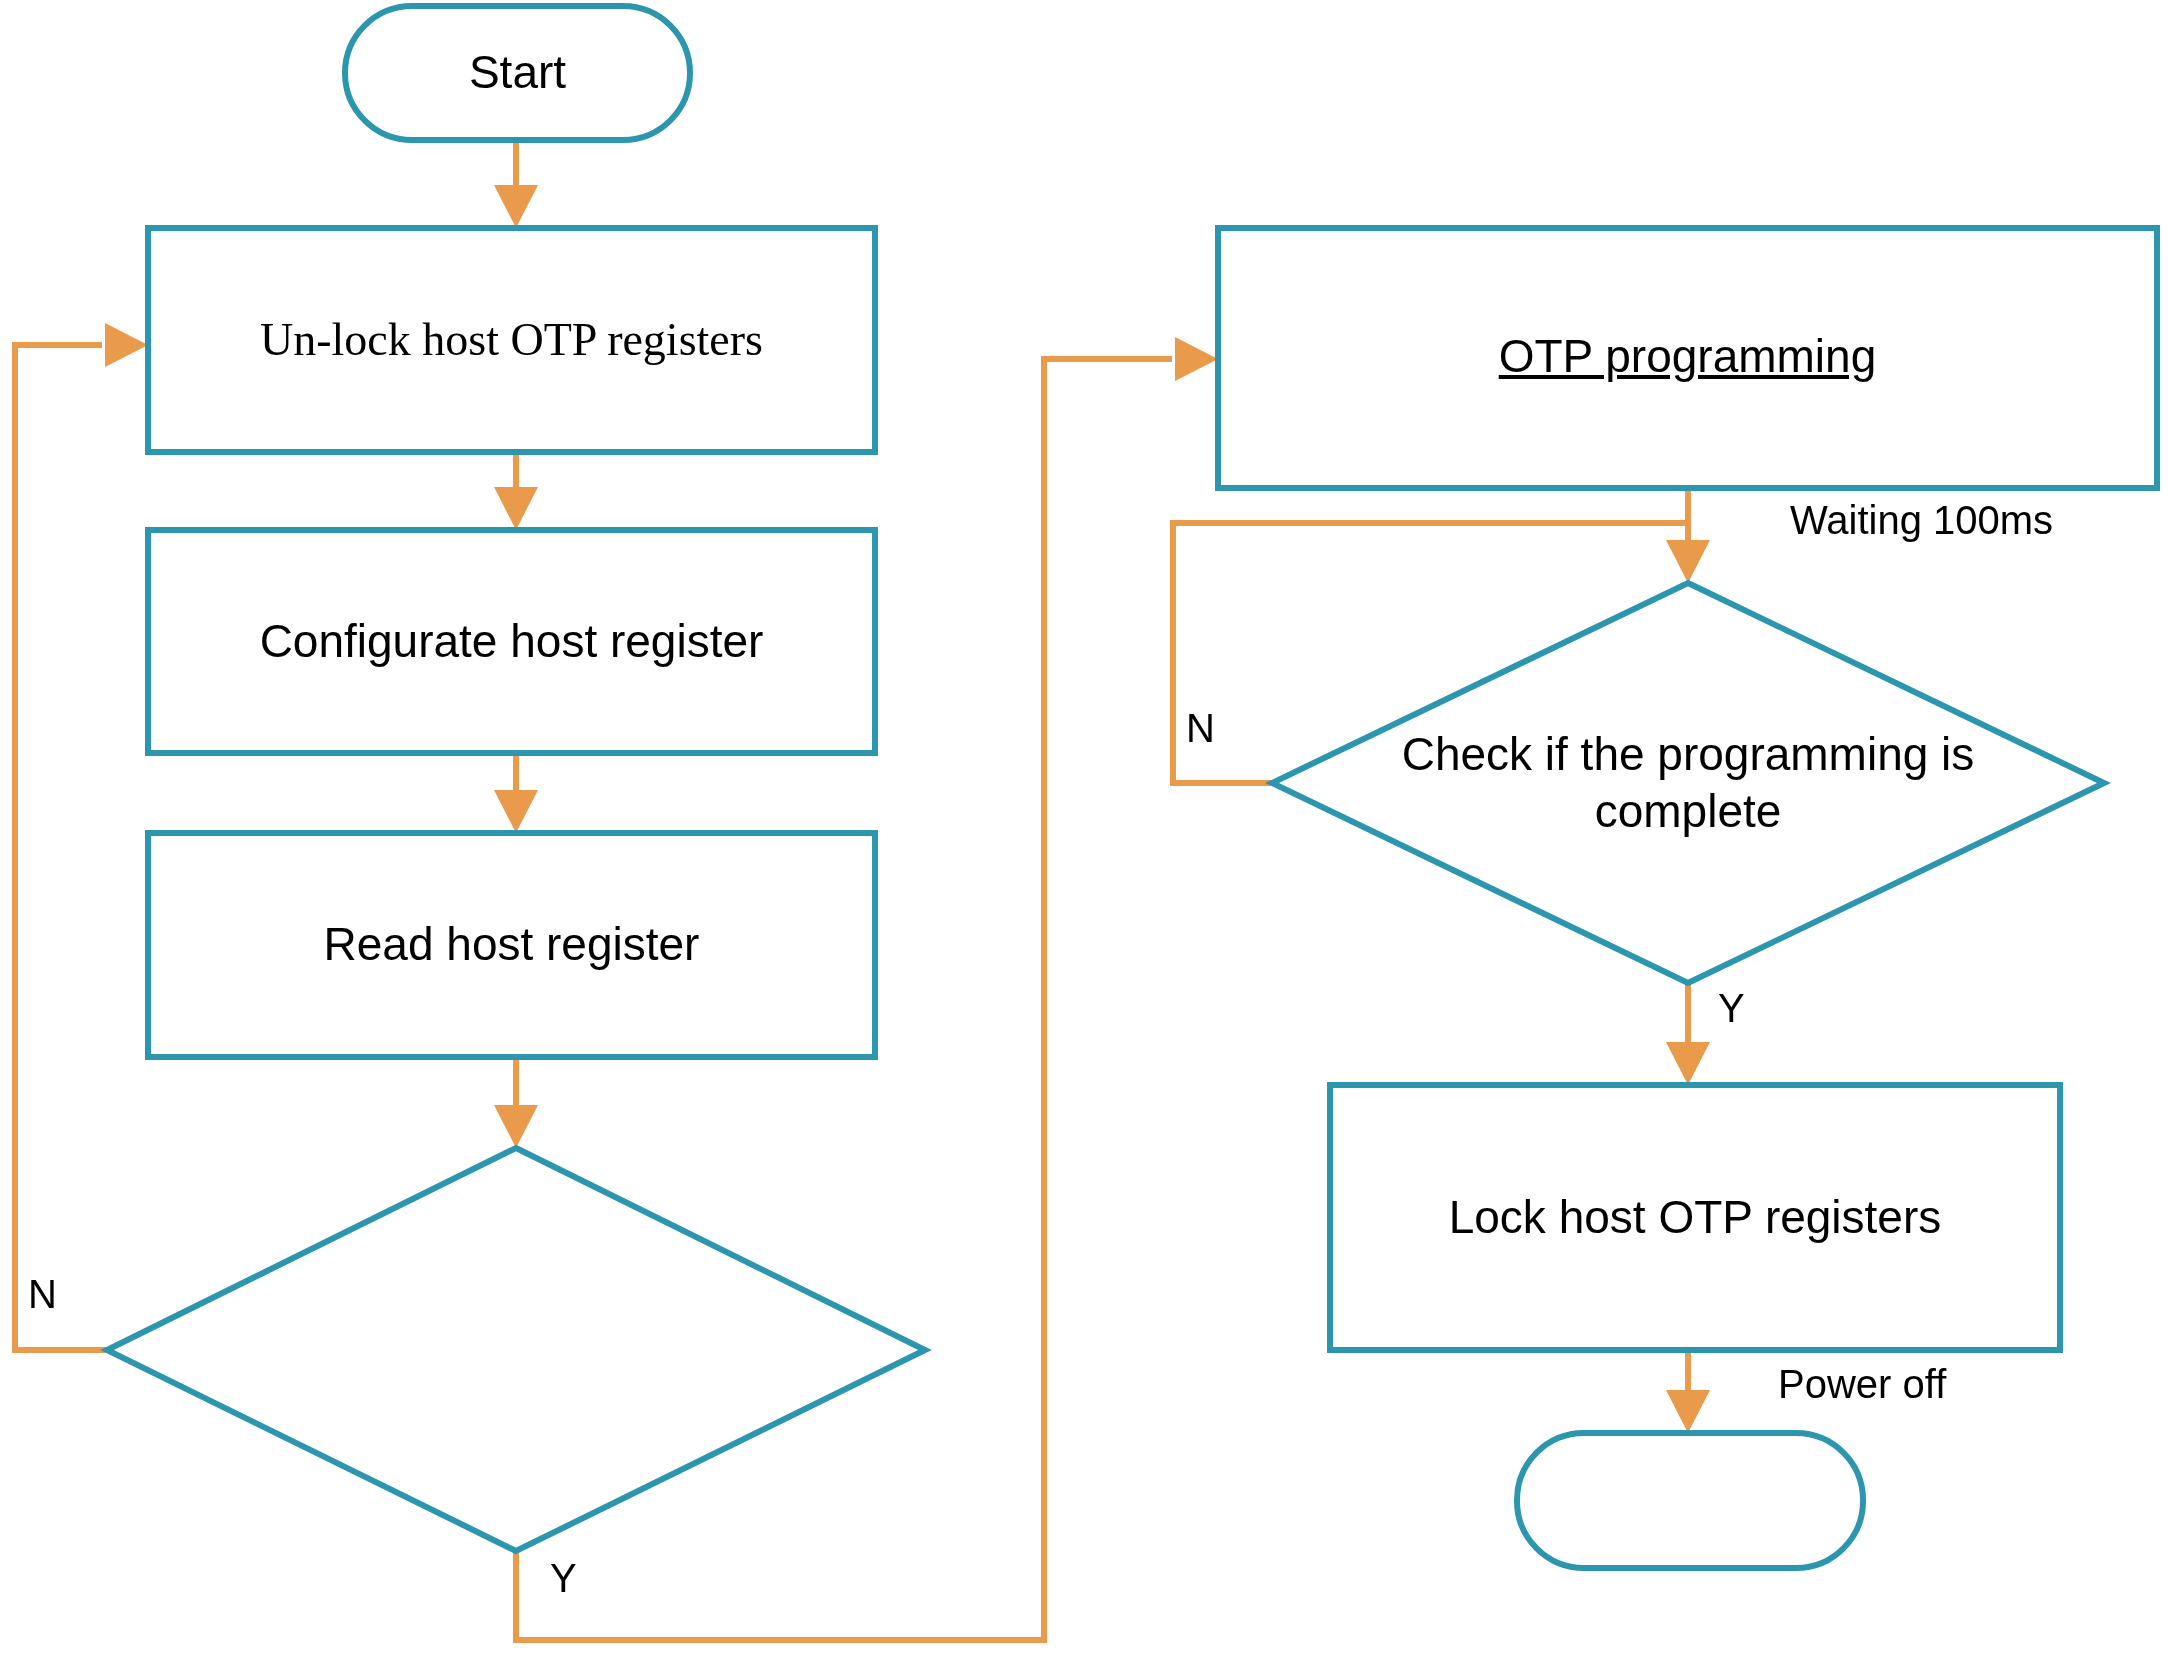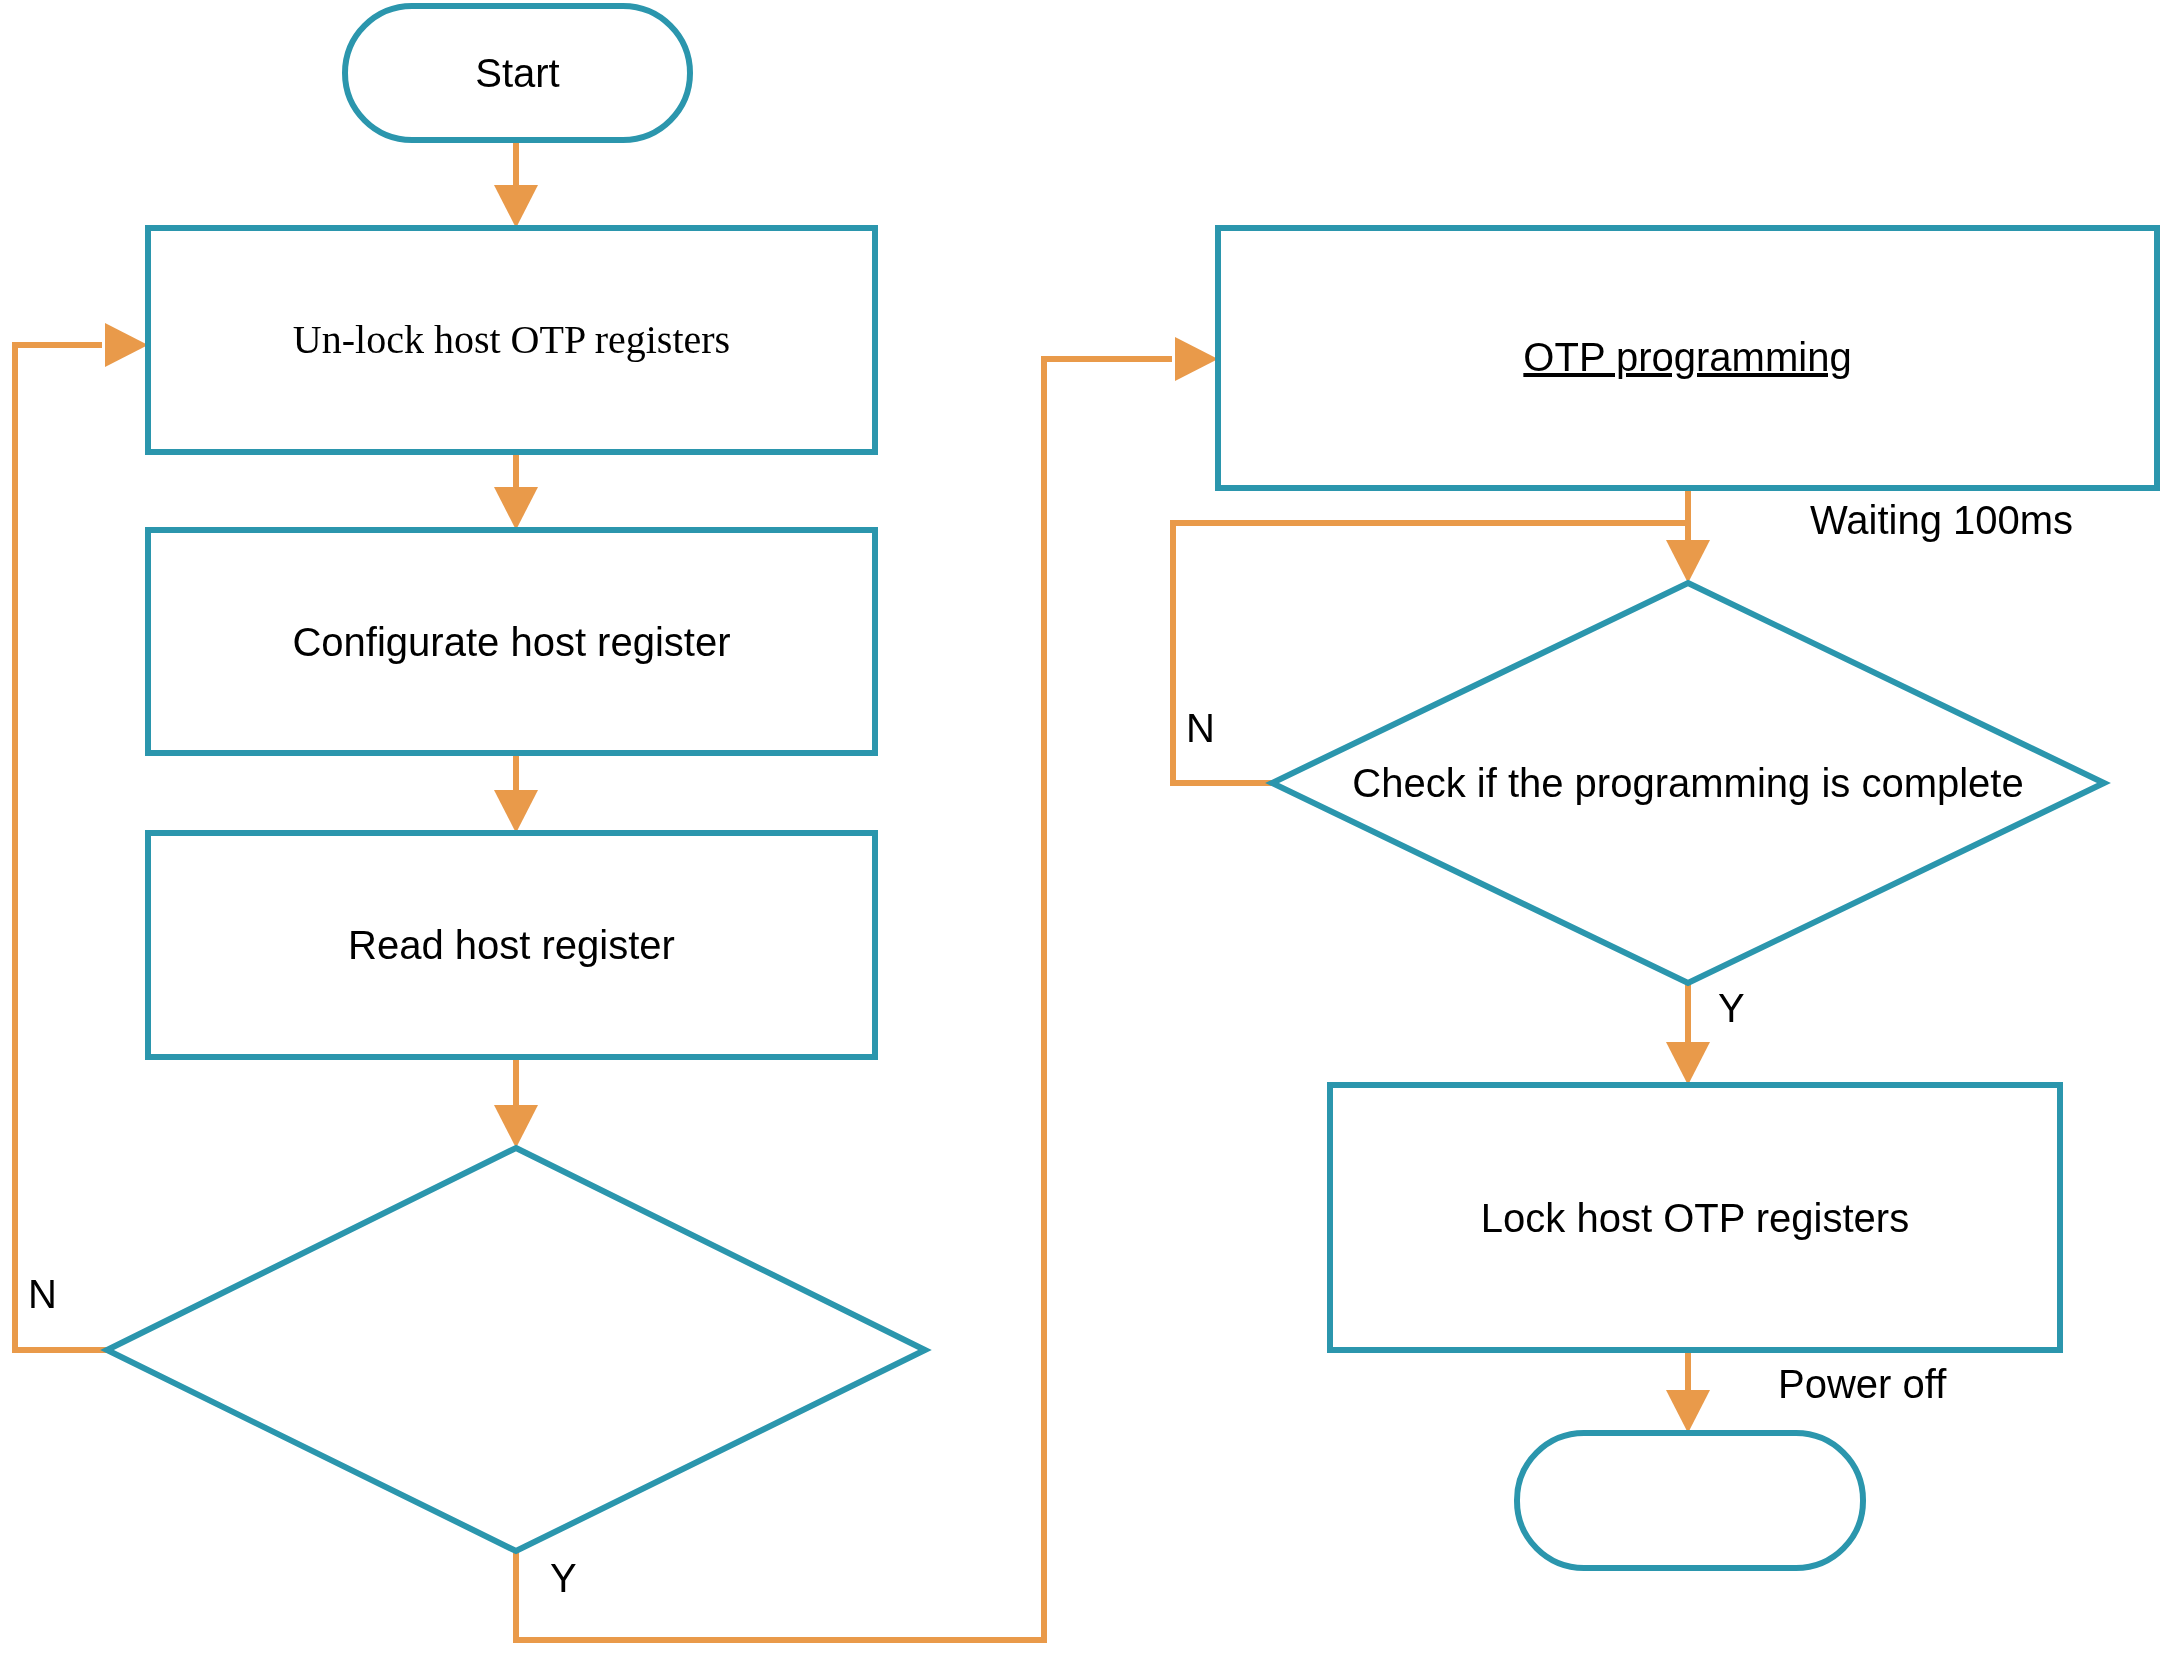--- a/index.html
+++ b/index.html
@@ -20,21 +20,21 @@
   svg.flow{position:absolute;left:0;top:0;}
   .shape{fill:#ffffff;stroke:var(--shape);stroke-width:6;}
   .edge{fill:none;stroke:var(--arrow);stroke-width:6;}
   .arrowhead{fill:var(--arrow);stroke:none;}
   .lbl{
     position:absolute;
     display:flex;
     align-items:center;
     justify-content:center;
     text-align:center;
-    font-size:40px;
+    font-size:46px;
     line-height:1.25;
     color:var(--text);
     pointer-events:none;
   }
   .tag{
     position:absolute;
     font-size:40px;
     color:var(--text);
     white-space:nowrap;
     pointer-events:none;
@@ -105,21 +105,21 @@
 
   <div class="lbl" style="left:1330px;top:1085px;width:730px;height:265px;">Lock host OTP registers</div>
 
   <div class="lbl" style="left:1348px;top:683px;width:680px;height:200px;">Check if the programming is complete</div>
 
 
   <div class="tag" style="left:28px;top:1272px;">N</div>
 
   <div class="tag" style="left:550px;top:1556px;">Y</div>
 
-  <div class="tag" style="left:1790px;top:498px;margin-left:20px;">Waiting 100ms</div>
+  <div class="tag" style="left:1790px;top:498px;">Waiting 100ms</div>
 
   <div class="tag" style="left:1186px;top:706px;">N</div>
 
   <div class="tag" style="left:1718px;top:986px;">Y</div>
 
   <div class="tag" style="left:1778px;top:1362px;">Power off</div>
 
 </div>
 
 </body></html>

